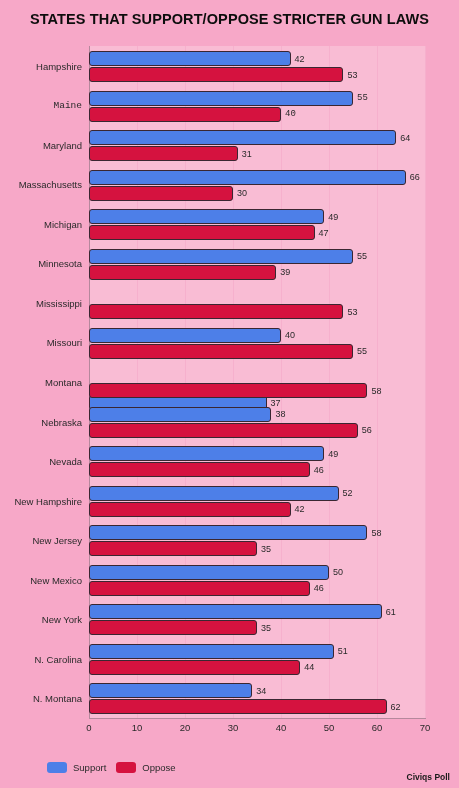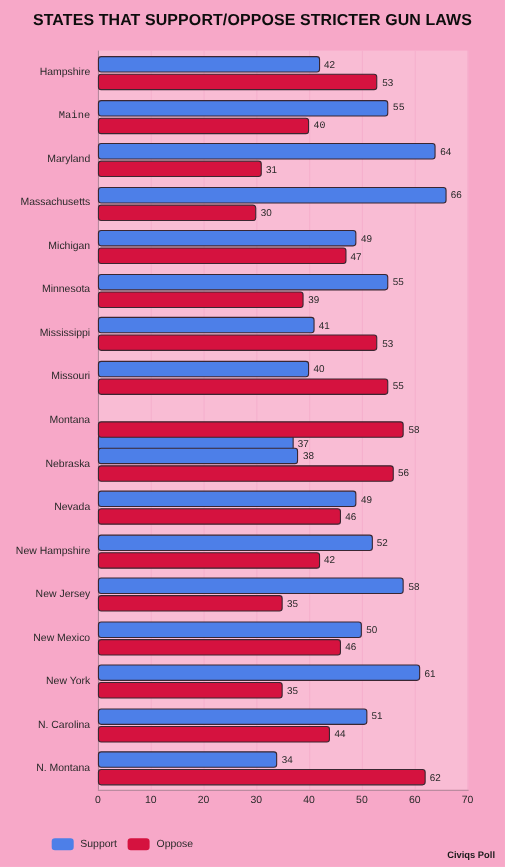--- a/index.html
+++ b/index.html
@@ -255,24 +255,20 @@
           <div class="bar support" style="width: 264px;"></div>
           <span class="bar-value" style="left: 268px;">55</span>
         </div>
         <div class="bar-track oppose" style="width: 336px;">
           <div class="bar oppose" style="width: 187.2px;"></div>
           <span class="bar-value" style="left: 191.2px;">39</span>
         </div>
       </div>
       <div class="row-group" style="top: 237.176px; height: 39.5294px;">
         <div class="row-label">Mississippi</div>
-        <div class="bar-track support" style="width: 336px;">
-          <div class="bar support" style="width: 196.8px;"></div>
-          <span class="bar-value" style="left: 200.8px;">41</span>
-        </div>
         <div class="bar-track oppose" style="width: 336px;">
           <div class="bar oppose" style="width: 254.4px;"></div>
           <span class="bar-value" style="left: 258.4px;">53</span>
         </div>
       </div>
       <div class="row-group" style="top: 276.706px; height: 39.5294px;">
         <div class="row-label">Missouri</div>
         <div class="bar-track support" style="width: 336px;">
           <div class="bar support" style="width: 192px;"></div>
           <span class="bar-value" style="left: 196px;">40</span>

